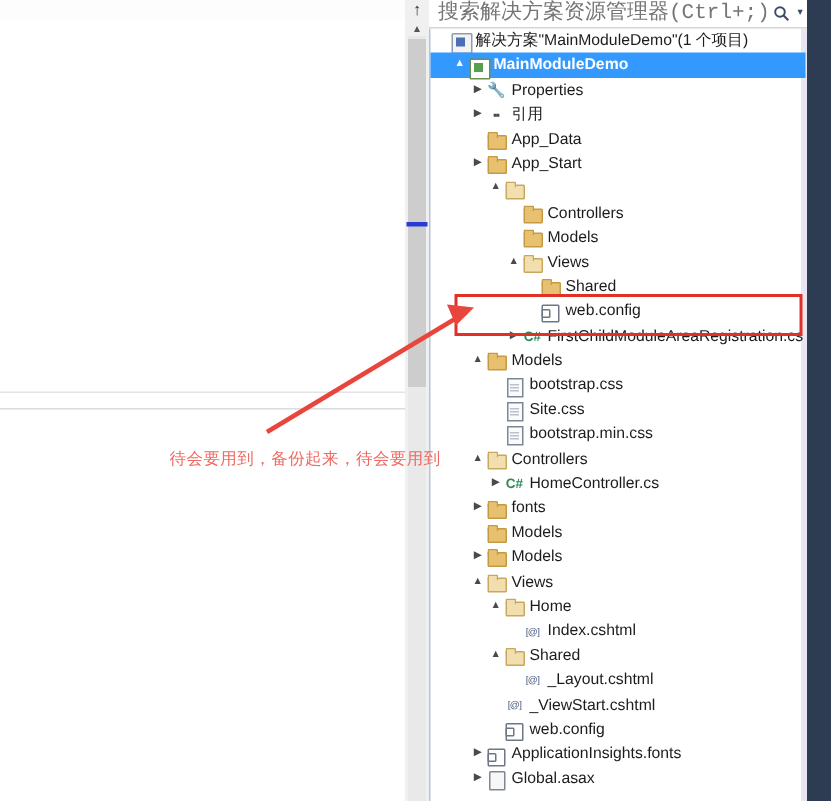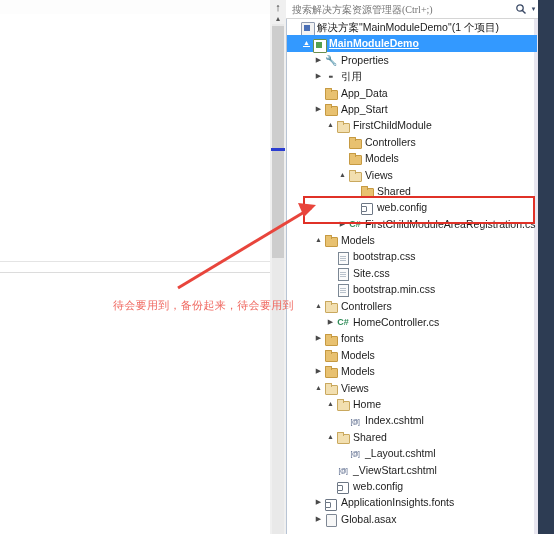--- a/index.html
+++ b/index.html
@@ -72,22 +72,22 @@
   }
 
   
   #search-row{
     position:absolute;left:286px;top:0;width:252px;height:18px;
     background:#ffffff;border-bottom:1px solid #d5d5d5;
     display:flex;align-items:center;
   }
   #search-input{
     flex:1;border:none;outline:none;background:transparent;
-    font-family:Liberation Serif, serif;
-    font-size:10px;color:#8a8a8a;padding-left:6px;
+    font-family:Liberation Mono, monospace;
+    font-size:14px;color:#8a8a8a;padding-left:6px;
   }
   #search-icon{
     width:16px;height:16px;flex:0 0 auto;position:relative;
     color:#3b4a66;
   }
   #search-icon svg{display:block;margin:2px auto;}
   #search-caret{
     flex:0 0 auto;width:9px;font-size:7px;color:#3b4a66;
     line-height:16px;text-align:center;
   }
@@ -95,21 +95,21 @@
   
   #tree{
     position:absolute;left:287px;top:19px;width:250px;
     font-size:10.5px;color:#1c1c1c;
   }
   .row{
     position:relative;height:16.4px;line-height:16.4px;
     white-space:nowrap;display:flex;align-items:center;
   }
   .row.selected{
-    background:#3399ff;color:#ffffff;font-weight:bold;text-decoration:underline;
+    background:#3399ff;color:#ffffff;font-weight:bold;
   }
   .exp{
     flex:0 0 auto;width:11px;text-align:center;
     font-size:7px;color:#4a4a4a;
   }
   .ico{
     flex:0 0 auto;width:14px;height:14px;position:relative;
     margin-right:3px;
   }
   .lbl{flex:0 0 auto;}
@@ -292,21 +292,20 @@
       <span class="ico">
         <span class="folder"></span>
       </span>
       <span class="lbl">App_Start</span>
     </div>
     <div class="row i3">
       <span class="exp">▲</span>
       <span class="ico">
         <span class="folder open"></span>
       </span>
-      <span class="lbl">FirstChildModule</span>
     </div>
     <div class="row i4">
       <span class="exp"></span>
       <span class="ico">
         <span class="folder"></span>
       </span>
       <span class="lbl">Controllers</span>
     </div>
     <div class="row i4">
       <span class="exp"></span>

